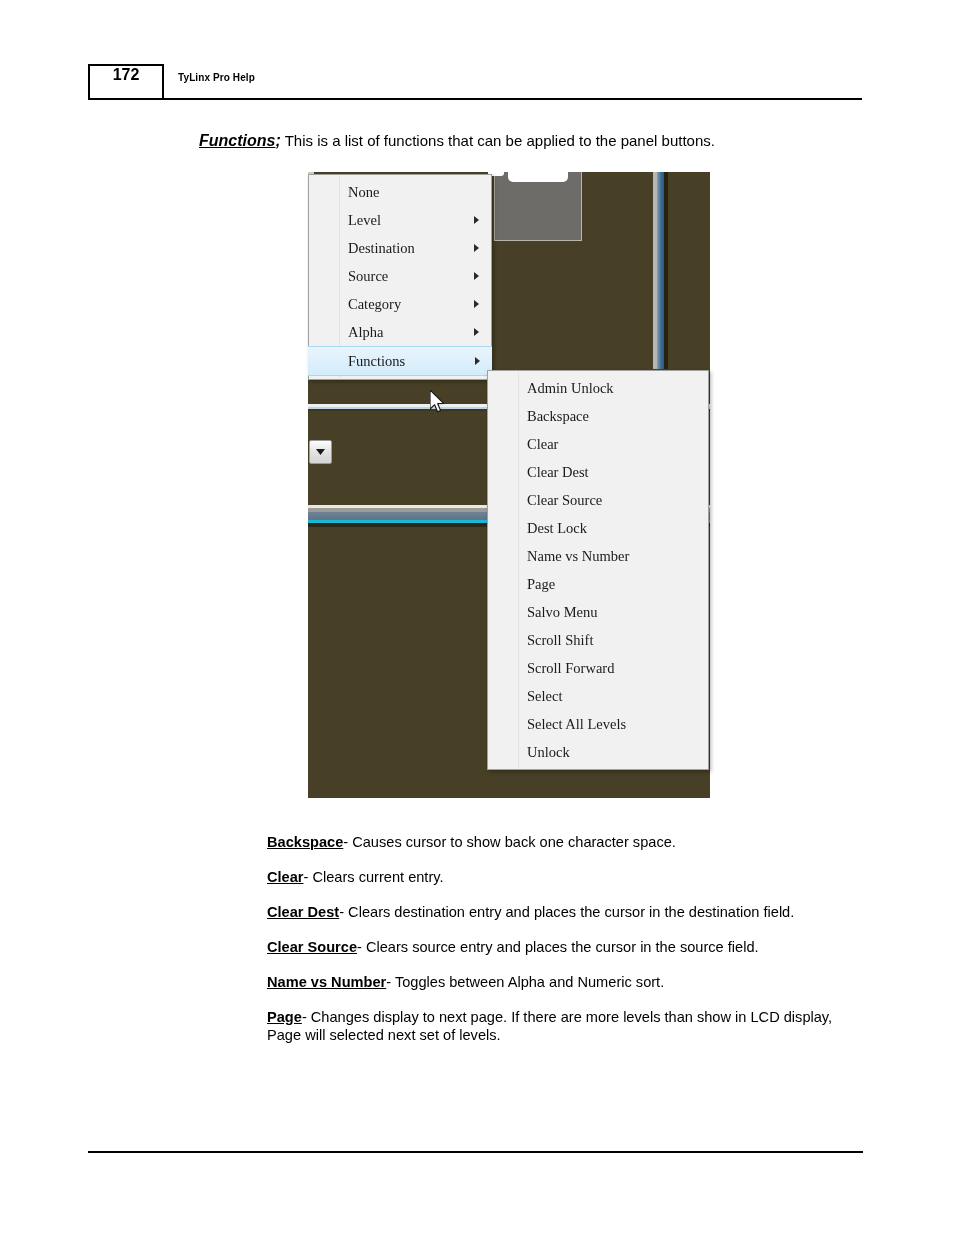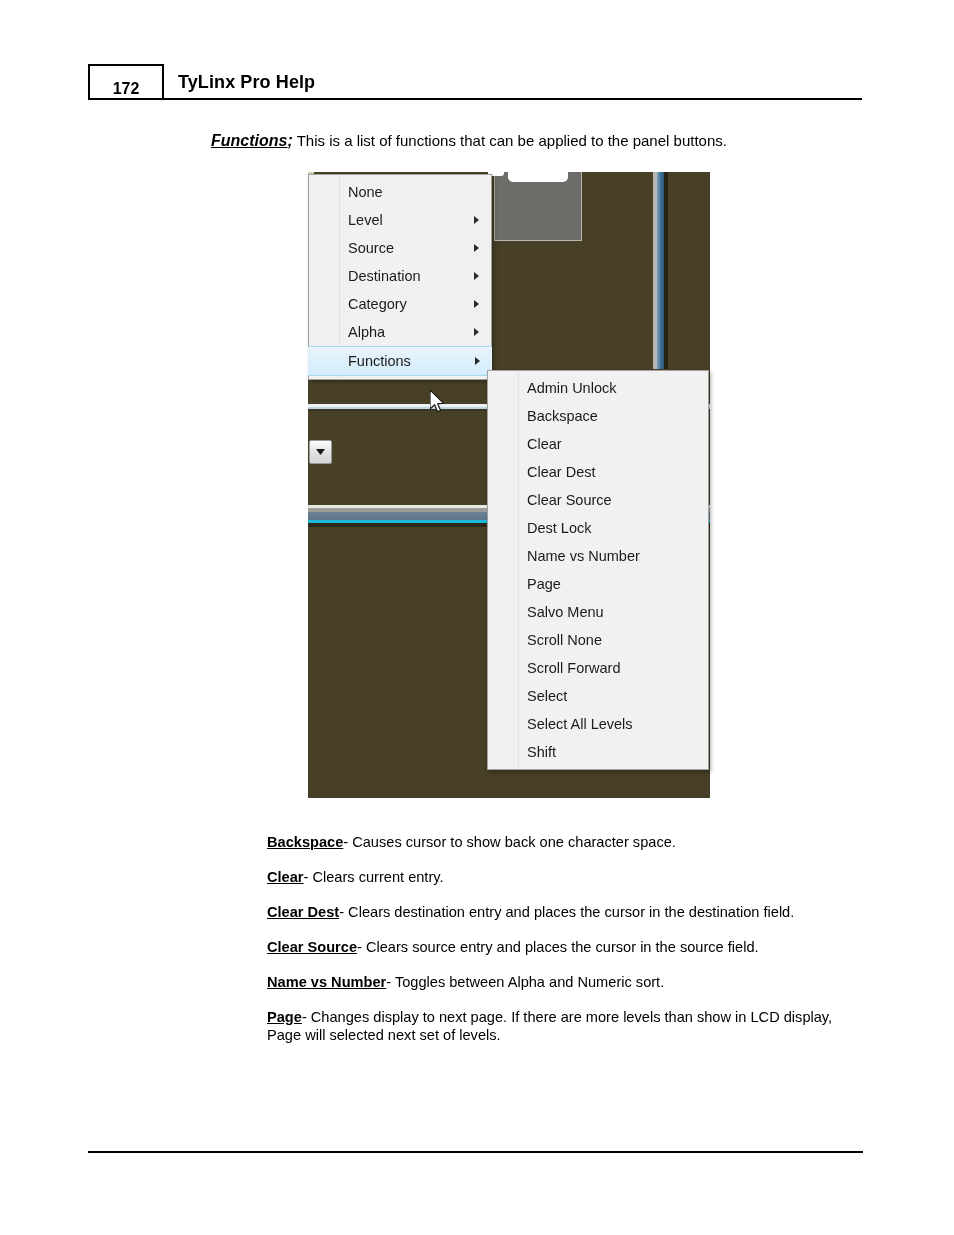--- a/index.html
+++ b/index.html
@@ -19,42 +19,42 @@
     position: absolute;
     left: 88px; top: 64px;
     width: 774px; height: 36px;
   }
   #page-num-box {
     position: absolute;
     left: 0; top: 0;
     width: 76px; height: 36px;
     border: 2px solid #000;
     box-sizing: border-box;
-    display: flex; align-items: flex-end; justify-content: center;
+    display: flex; align-items: flex-start; justify-content: center;
     font-weight: bold; font-size: 16px;
     background: #fff;
     z-index: 2;
   }
   #header-rule {
     position: absolute;
     left: 76px; top: 34px;
     width: 698px; height: 2px;
     background: #000;
   }
   #header-title {
     position: absolute;
     left: 90px; top: 8px;
-    font-weight: bold; font-size: 18px;
+    font-weight: bold; font-size: 10px;
     letter-spacing: 0.1px;
   }
 
   
   #intro-line {
     position: absolute;
-    left: 211px; top: 132px;
+    left: 199px; top: 132px;
     font-size: 15px;
     white-space: nowrap;
   }
   #intro-term {
     font-weight: bold;
     font-style: italic;
     text-decoration: underline;
     font-size: 16px;
   }
   #intro-semicolon {
@@ -181,20 +181,21 @@
   .menu-item {
     position: relative;
     height: 28px;
     line-height: 28px;
     padding-left: 39px;
     padding-right: 12px;
     font-size: 14.5px;
     color: #1b1b1b;
     white-space: nowrap;
     box-sizing: border-box;
+    font-family: Liberation Serif, serif;
   }
   .menu-item.selected {
     background: linear-gradient(to bottom, #e8f4fc, #d3ecfb);
     border-top: 1px solid #a8d8f0;
     border-bottom: 1px solid #a8d8f0;
     margin-left: -1px;
     margin-right: -1px;
     padding-left: 40px;
     height: 30px;
     line-height: 28px;
@@ -303,25 +304,25 @@
   <div class="menu-gutter"></div>
 
   <div class="menu-item">
     <span>None</span>
   </div>
   <div class="menu-item">
     <span>Level</span>
     <span class="submenu-arrow"></span>
   </div>
   <div class="menu-item">
+    <span>Destination</span>
+    <span class="submenu-arrow"></span>
+  </div>
+  <div class="menu-item">
     <span>Source</span>
-    <span class="submenu-arrow"></span>
-  </div>
-  <div class="menu-item">
-    <span>Destination</span>
     <span class="submenu-arrow"></span>
   </div>
   <div class="menu-item">
     <span>Category</span>
     <span class="submenu-arrow"></span>
   </div>
   <div class="menu-item">
     <span>Alpha</span>
     <span class="submenu-arrow"></span>
   </div>
@@ -355,33 +356,33 @@
   <div class="menu-item">
     <span>Name vs Number</span>
   </div>
   <div class="menu-item">
     <span>Page</span>
   </div>
   <div class="menu-item">
     <span>Salvo Menu</span>
   </div>
   <div class="menu-item">
-    <span>Scroll None</span>
+    <span>Scroll Shift</span>
   </div>
   <div class="menu-item">
     <span>Scroll Forward</span>
   </div>
   <div class="menu-item">
     <span>Select</span>
   </div>
   <div class="menu-item">
     <span>Select All Levels</span>
   </div>
   <div class="menu-item">
-    <span>Shift</span>
+    <span>Unlock</span>
   </div>
 </div>
 
 <div id="cursor">
   <svg width="18" height="26" viewBox="0 0 18 26" aria-hidden="true">
     <polygon points="0,0 0,19 4.6,14.8 7.6,21.8 10.6,20.4 7.7,13.7 13.6,13.4" fill="#ffffff" stroke="#1a1a1a" stroke-width="1.2" stroke-linejoin="round"></polygon>
   </svg>
 </div>
 
 <div id="definitions">

